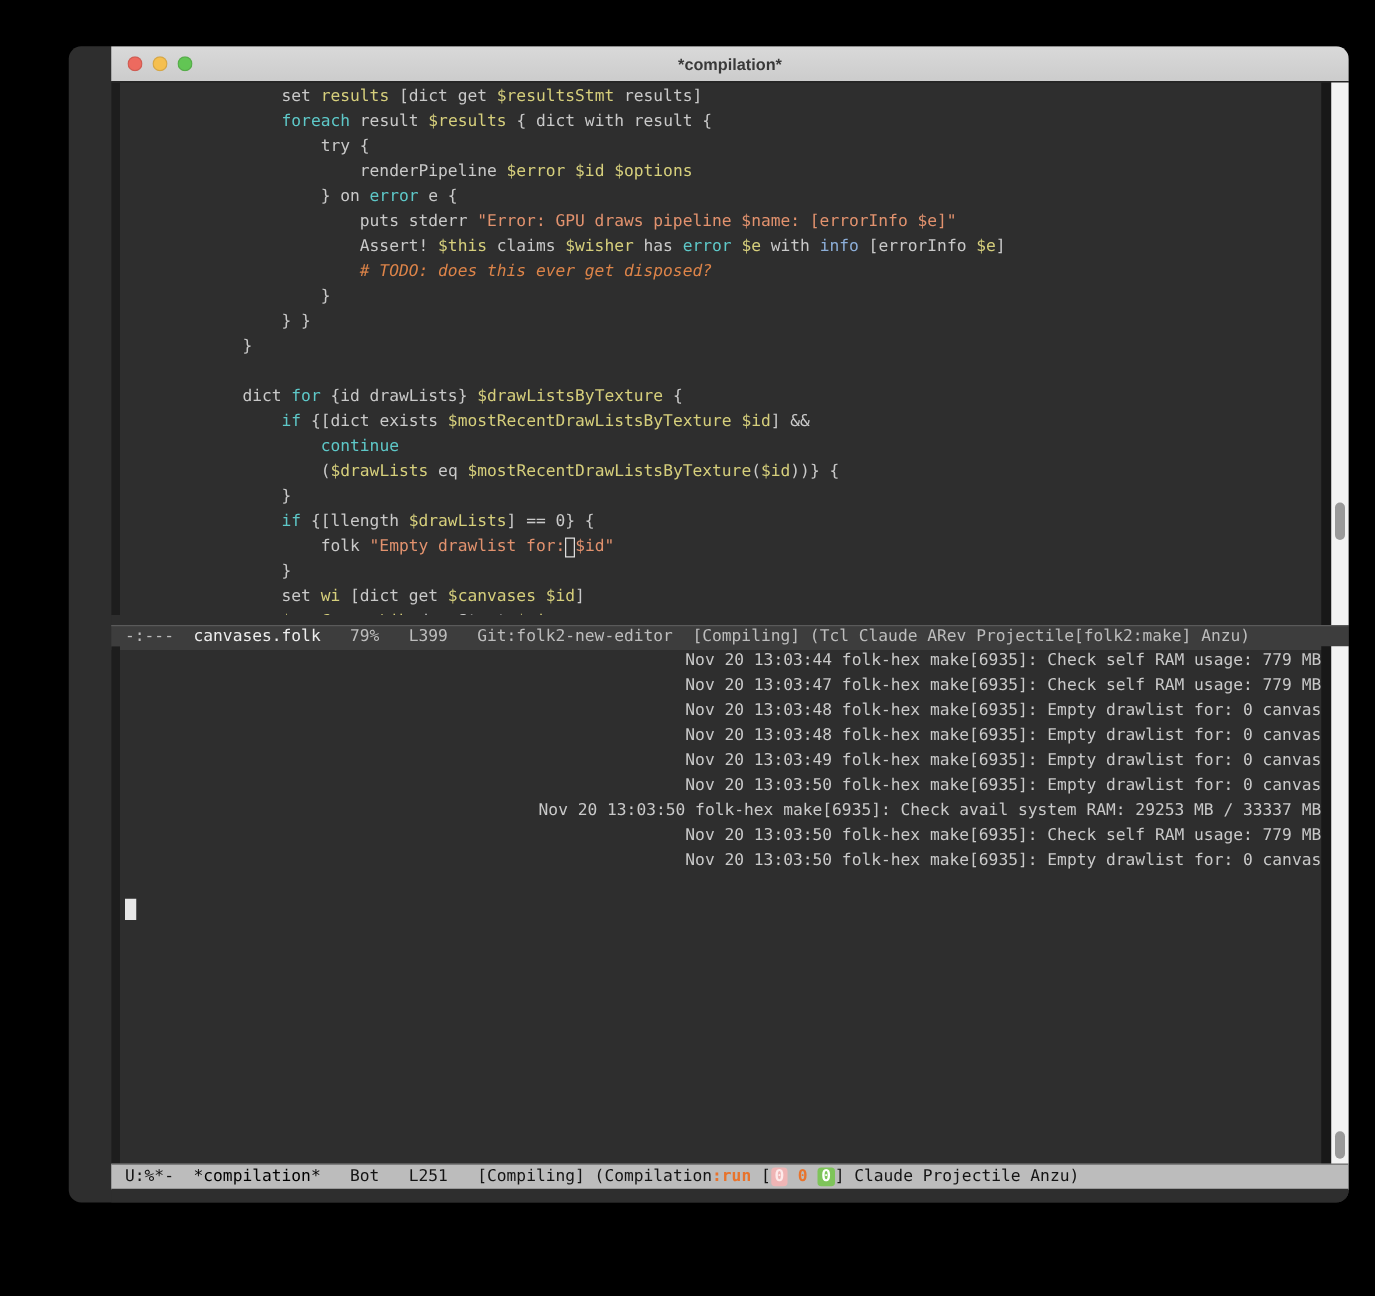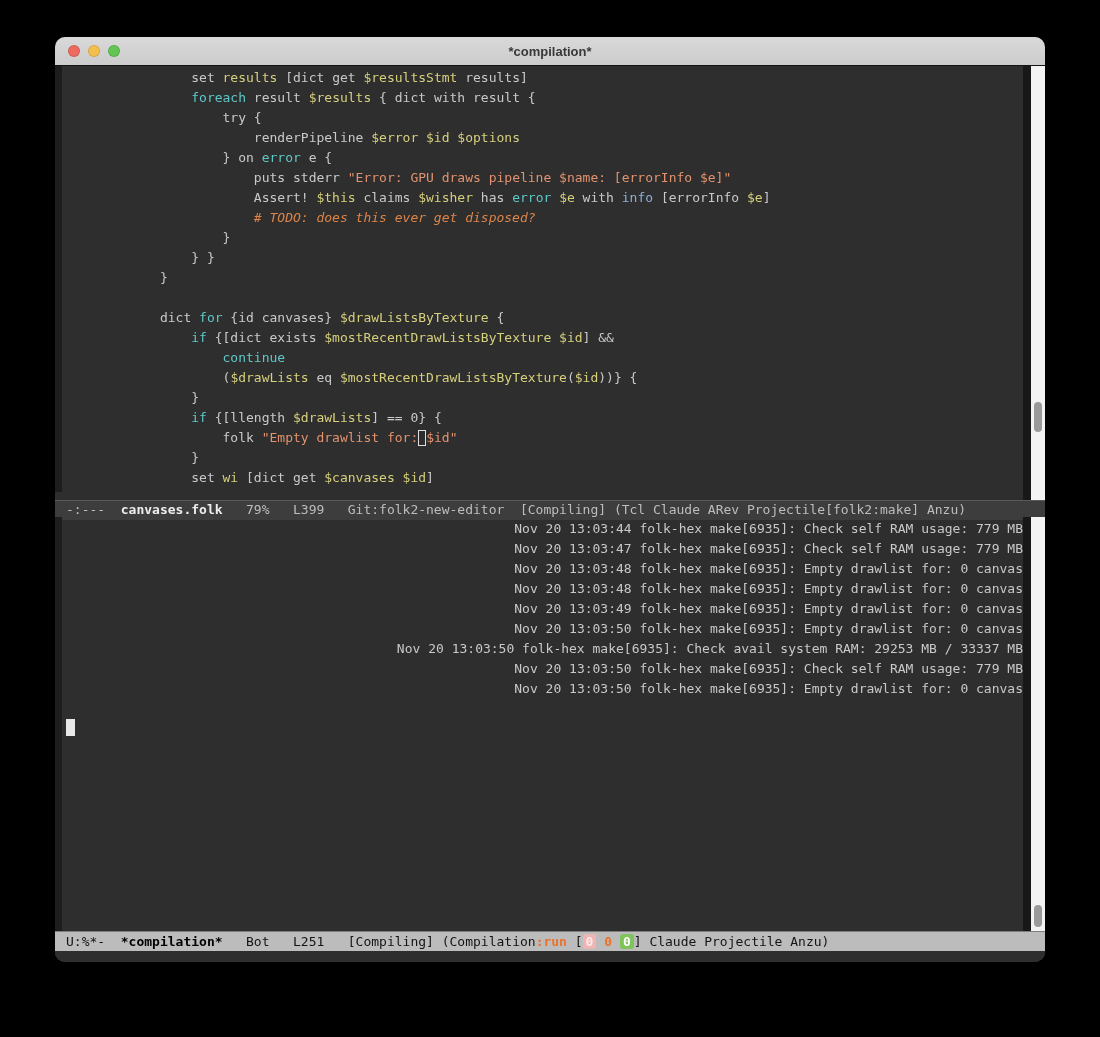--- a/index.html
+++ b/index.html
@@ -4,20 +4,21 @@
 <style>
   html,body{margin:0;padding:0;}
   body{
     width:1100px;height:1037px;position:relative;background:#000;
     font-family:"DejaVu Sans Mono",monospace;overflow:hidden;
   }
   .window{
     position:absolute;left:55px;top:37px;width:990px;height:925px;
     border-radius:10px;background:#2e2e2e;overflow:hidden;
     box-shadow:0 18px 45px rgba(0,0,0,.65);
+    padding-left:34px;
   }
   .titlebar{
     height:28px;background:linear-gradient(#d9d9d9,#cccccc);
     border-bottom:1px solid #141414;position:relative;
     display:flex;align-items:center;justify-content:center;
   }
   .lights{position:absolute;left:13px;top:8px;display:flex;gap:8px;}
   .light{width:12px;height:12px;border-radius:50%;border:1px solid rgba(0,0,0,.12);box-sizing:border-box;}
   .light-close{background:#ed6a5f;}
   .light-min{background:#f5bf4f;}
@@ -33,21 +34,21 @@
   .logpane{top:451px;height:414px;text-align:right;}
 
   .line{white-space:pre;font-size:13px;line-height:20px;height:20px;color:#c9c9c9;}
 
   .tk-d{color:#c9c9c9;}
   .tk-k{color:#5ec8c8;}
   .tk-v{color:#d6cf7c;}
   .tk-s{color:#e2926e;}
   .tk-c{color:#dd8449;font-style:italic;}
   .tk-b{color:#8caed8;}
-  .tk-bold{font-weight:bold;color:inherit;}
+  .tk-bold{font-weight:normal;color:inherit;}
   .tk-orange{color:#e8732c;font-weight:bold;}
   .tk-cur{display:inline-block;width:8px;height:16px;border:1px solid #dedede;
           box-sizing:border-box;vertical-align:-3px;}
   .cursor-block{position:absolute;width:9px;height:17px;background:#e8e8e8;}
 
   .tk-bdg-err{display:inline-block;background:#efb5b5;color:#fdeaea;border-radius:3px;
               padding:0 3px;font-weight:bold;line-height:15px;}
   .tk-bdg-warn{color:#e8732c;font-weight:bold;}
   .tk-bdg-ok{display:inline-block;background:#7ec45a;color:#fff;border-radius:3px;
              padding:0 3px;font-weight:bold;line-height:15px;}
@@ -95,21 +96,21 @@
           <div class="line"><span class="tk-d">                    try {</span></div>
           <div class="line"><span class="tk-d">                        renderPipeline </span><span class="tk-v">$error</span><span class="tk-d"> </span><span class="tk-v">$id</span><span class="tk-d"> </span><span class="tk-v">$options</span></div>
           <div class="line"><span class="tk-d">                    } on </span><span class="tk-k">error</span><span class="tk-d"> e {</span></div>
           <div class="line"><span class="tk-d">                        puts stderr </span><span class="tk-s">"Error: GPU draws pipeline $name: [errorInfo $e]"</span></div>
           <div class="line"><span class="tk-d">                        Assert! </span><span class="tk-v">$this</span><span class="tk-d"> claims </span><span class="tk-v">$wisher</span><span class="tk-d"> has </span><span class="tk-k">error</span><span class="tk-d"> </span><span class="tk-v">$e</span><span class="tk-d"> with </span><span class="tk-b">info</span><span class="tk-d"> [errorInfo </span><span class="tk-v">$e</span><span class="tk-d">]</span></div>
           <div class="line"><span class="tk-d">                        </span><span class="tk-c"># TODO: does this ever get disposed?</span></div>
           <div class="line"><span class="tk-d">                    }</span></div>
           <div class="line"><span class="tk-d">                } }</span></div>
           <div class="line"><span class="tk-d">            }</span></div>
           <div class="line"></div>
-          <div class="line"><span class="tk-d">            dict </span><span class="tk-k">for</span><span class="tk-d"> {id canvases} </span><span class="tk-v">$drawListsByTexture</span><span class="tk-d"> {</span></div>
+          <div class="line"><span class="tk-d">            dict </span><span class="tk-k">for</span><span class="tk-d"> {id drawLists} </span><span class="tk-v">$drawListsByTexture</span><span class="tk-d"> {</span></div>
           <div class="line"><span class="tk-d">                </span><span class="tk-k">if</span><span class="tk-d"> {[dict exists </span><span class="tk-v">$mostRecentDrawListsByTexture</span><span class="tk-d"> </span><span class="tk-v">$id</span><span class="tk-d">] &amp;&amp;</span></div>
           <div class="line"><span class="tk-d">                    </span><span class="tk-k">continue</span></div>
           <div class="line"><span class="tk-d">                    (</span><span class="tk-v">$drawLists</span><span class="tk-d"> eq </span><span class="tk-v">$mostRecentDrawListsByTexture</span><span class="tk-d">(</span><span class="tk-v">$id</span><span class="tk-d">))} {</span></div>
           <div class="line"><span class="tk-d">                }</span></div>
           <div class="line"><span class="tk-d">                </span><span class="tk-k">if</span><span class="tk-d"> {[llength </span><span class="tk-v">$drawLists</span><span class="tk-d">] == 0} {</span></div>
           <div class="line"><span class="tk-d">                    folk </span><span class="tk-s">"Empty drawlist for:</span><span class="tk-cur"> </span><span class="tk-s">$id"</span></div>
           <div class="line"><span class="tk-d">                }</span></div>
           <div class="line"><span class="tk-d">                set </span><span class="tk-v">wi</span><span class="tk-d"> [dict get </span><span class="tk-v">$canvases</span><span class="tk-d"> </span><span class="tk-v">$id</span><span class="tk-d">]</span></div>
           <div class="line"><span class="tk-d">                </span><span class="tk-v">$gpuCanvasLib</span><span class="tk-d"> drawStart </span><span class="tk-v">$wi</span></div>
         </div>

